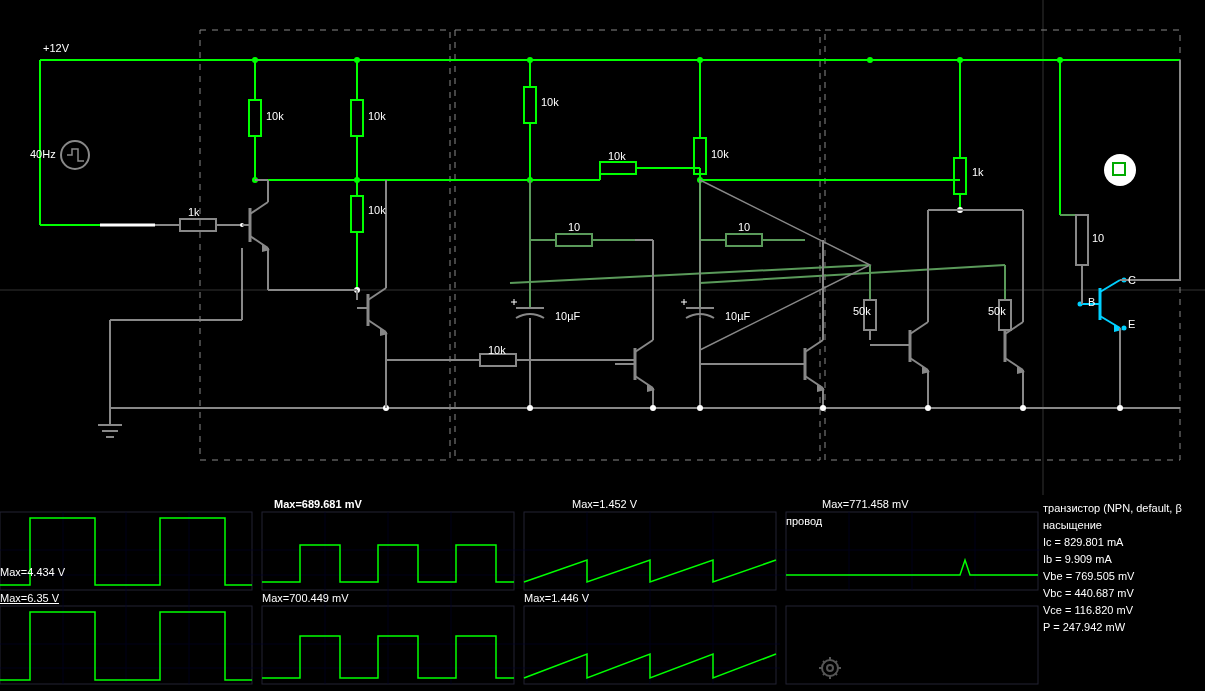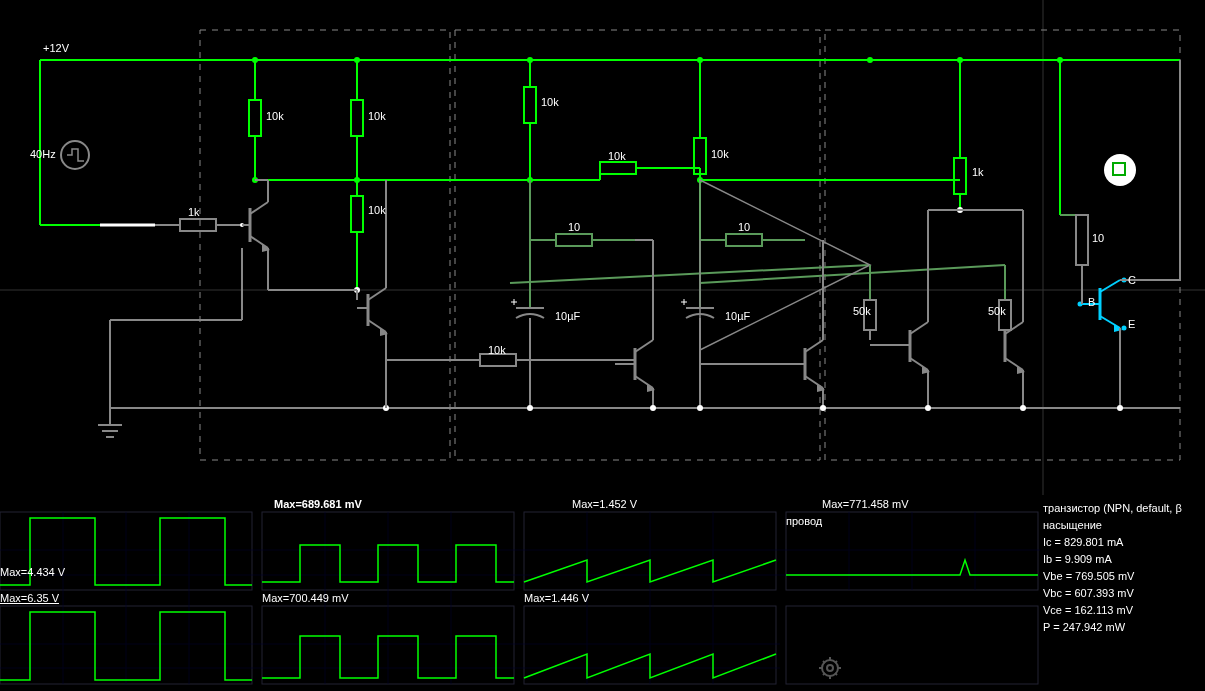--- a/index.html
+++ b/index.html
@@ -371,16 +371,16 @@
 <div class="scope-label" style="left:0px;   top:592px;text-decoration:underline;">Max=6.35 V</div>
 <div class="scope-label" style="left:262px; top:592px;">Max=700.449 mV</div>
 <div class="scope-label" style="left:524px; top:592px;">Max=1.446 V</div>
 
 <div class="info-panel">
   <div>транзистор (NPN, default, β</div>
   <div>насыщение</div>
   <div>Ic = 829.801 mA</div>
   <div>Ib = 9.909 mA</div>
   <div>Vbe = 769.505 mV</div>
-  <div>Vbc = 607.393 mV</div>
-  <div>Vce = 162.113 mV</div>
+  <div>Vbc = 440.687 mV</div>
+  <div>Vce = 116.820 mV</div>
   <div>P = 247.942 mW</div>
 </div>
 
 </body></html>

